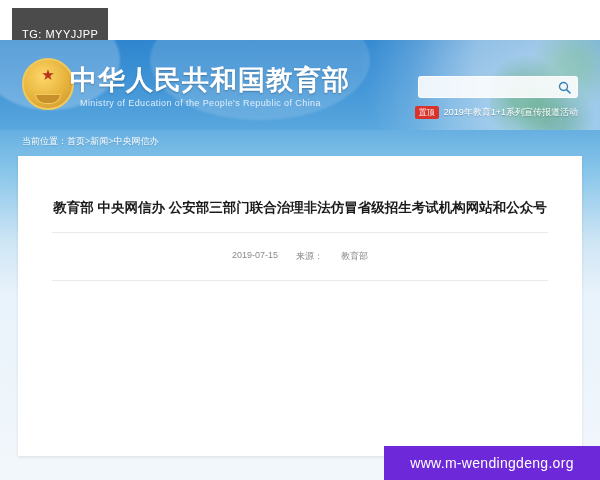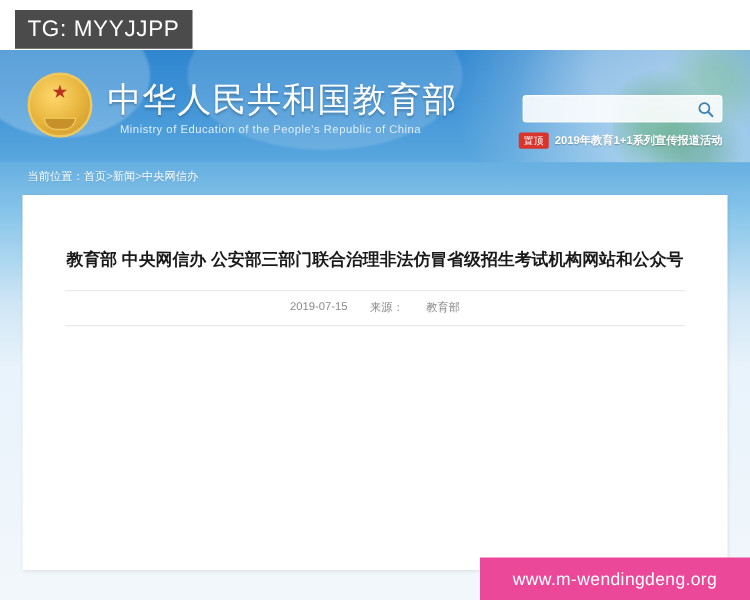--- a/index.html
+++ b/index.html
@@ -21,22 +21,22 @@
     top: 0; left: 0;
     width: 600px;
     height: 40px;
     background: #ffffff;
   }
   .tg-tag {
     position: absolute;
     top: 8px; left: 12px;
     background: #4b4b4b;
     color: #ffffff;
-    font-size: 18px;
-    padding: 5px 10px;
+    font-size: 11px;
+    padding: 20px 10px;
     letter-spacing: 0.5px;
     white-space: nowrap;
   }
 
   
   .page {
     position: absolute;
     top: 40px; left: 0;
     width: 600px;
     height: 440px;
@@ -102,31 +102,31 @@
     transform: translateX(-50%);
     width: 26px; height: 10px;
     border-radius: 0 0 13px 13px;
     background: #c8902a;
     border: 1px solid #f0c95d;
     box-sizing: border-box;
   }
 
   .ministry-cn {
     position: absolute;
-    left: 86px; top: 22px;
+    left: 70px; top: 22px;
     color: #ffffff;
     font-size: 27px;
-    font-weight: normal;
+    font-weight: bold;
     letter-spacing: 1px;
     text-shadow: 0 1px 2px rgba(0,0,0,0.25);
     white-space: nowrap;
   }
   .ministry-en {
     position: absolute;
-    left: 96px; top: 58px;
+    left: 80px; top: 58px;
     color: #dfeefb;
     font-size: 9px;
     letter-spacing: 0.4px;
     white-space: nowrap;
   }
 
   .search-box {
     position: absolute;
     right: 22px; top: 36px;
     width: 160px; height: 22px;
@@ -170,21 +170,20 @@
     font-size: 8px;
     padding: 1px 4px;
     border-radius: 2px;
     white-space: nowrap;
   }
   .campaign-text {
     color: #ffffff;
     font-size: 9px;
     white-space: nowrap;
     text-shadow: 0 1px 1px rgba(0,0,0,0.25);
-    font-weight: bold;
   }
 
   
   .crumb-bar {
     position: relative;
     height: 22px;
     padding-left: 22px;
     display: flex;
     align-items: center;
     gap: 0;
@@ -208,21 +207,21 @@
     text-align: center;
     font-size: 13.5px;
     font-weight: bold;
     color: #1a1a1a;
     line-height: 1.5;
     margin: 20px 0 14px 0;
   }
   .meta-row {
     border-top: 1px solid #e9e9e9;
     border-bottom: 1px solid #e9e9e9;
-    padding: 7px 0;
+    padding: 17px 0;
     display: flex;
     justify-content: center;
     gap: 18px;
     font-size: 9px;
     color: #8a8a8a;
     margin-bottom: 14px;
   }
   .para {
     font-size: 10.5px;
     line-height: 1.85;
@@ -230,21 +229,21 @@
     text-align: justify;
     text-indent: 2em;
     margin: 0 0 12px 0;
   }
 
   
   .watermark {
     position: absolute;
     right: 0; bottom: 0;
     width: 216px; height: 34px;
-    background: #ec4899;
+    background: #6d28d9;
     color: #ffffff;
     font-size: 14px;
     display: flex;
     align-items: center;
     justify-content: center;
     letter-spacing: 0.3px;
   }
 </style>
 </head>
 <body>

